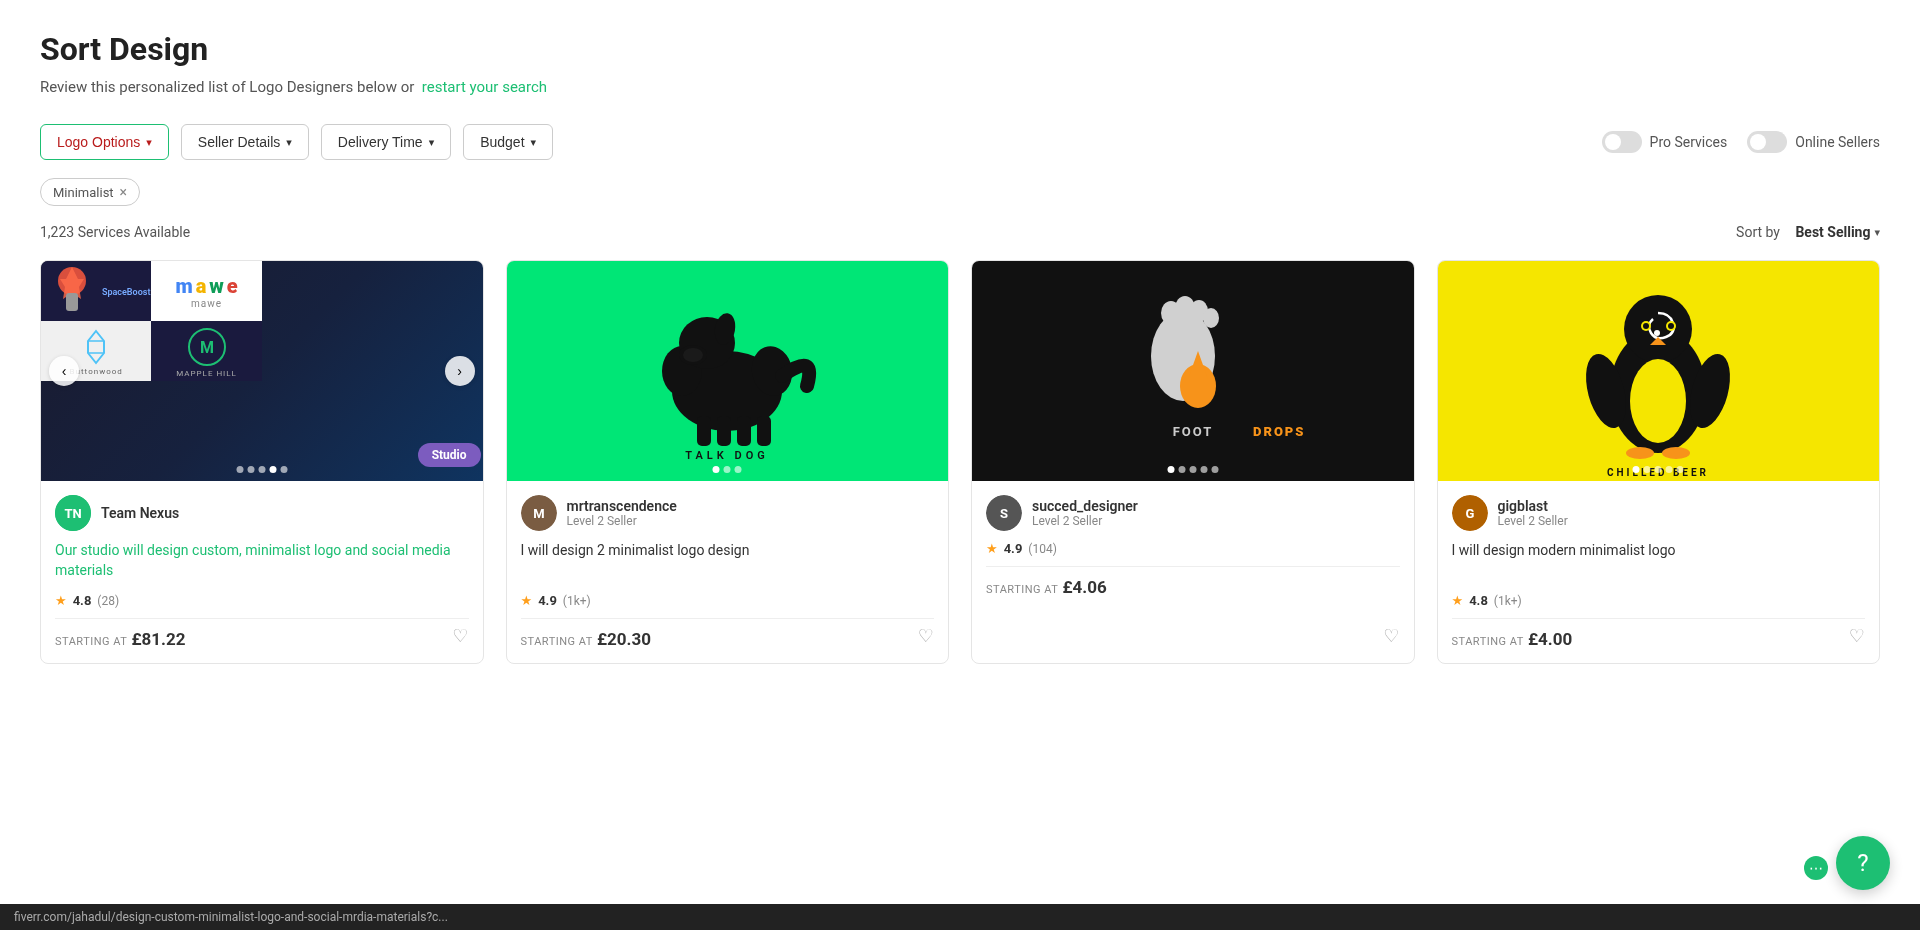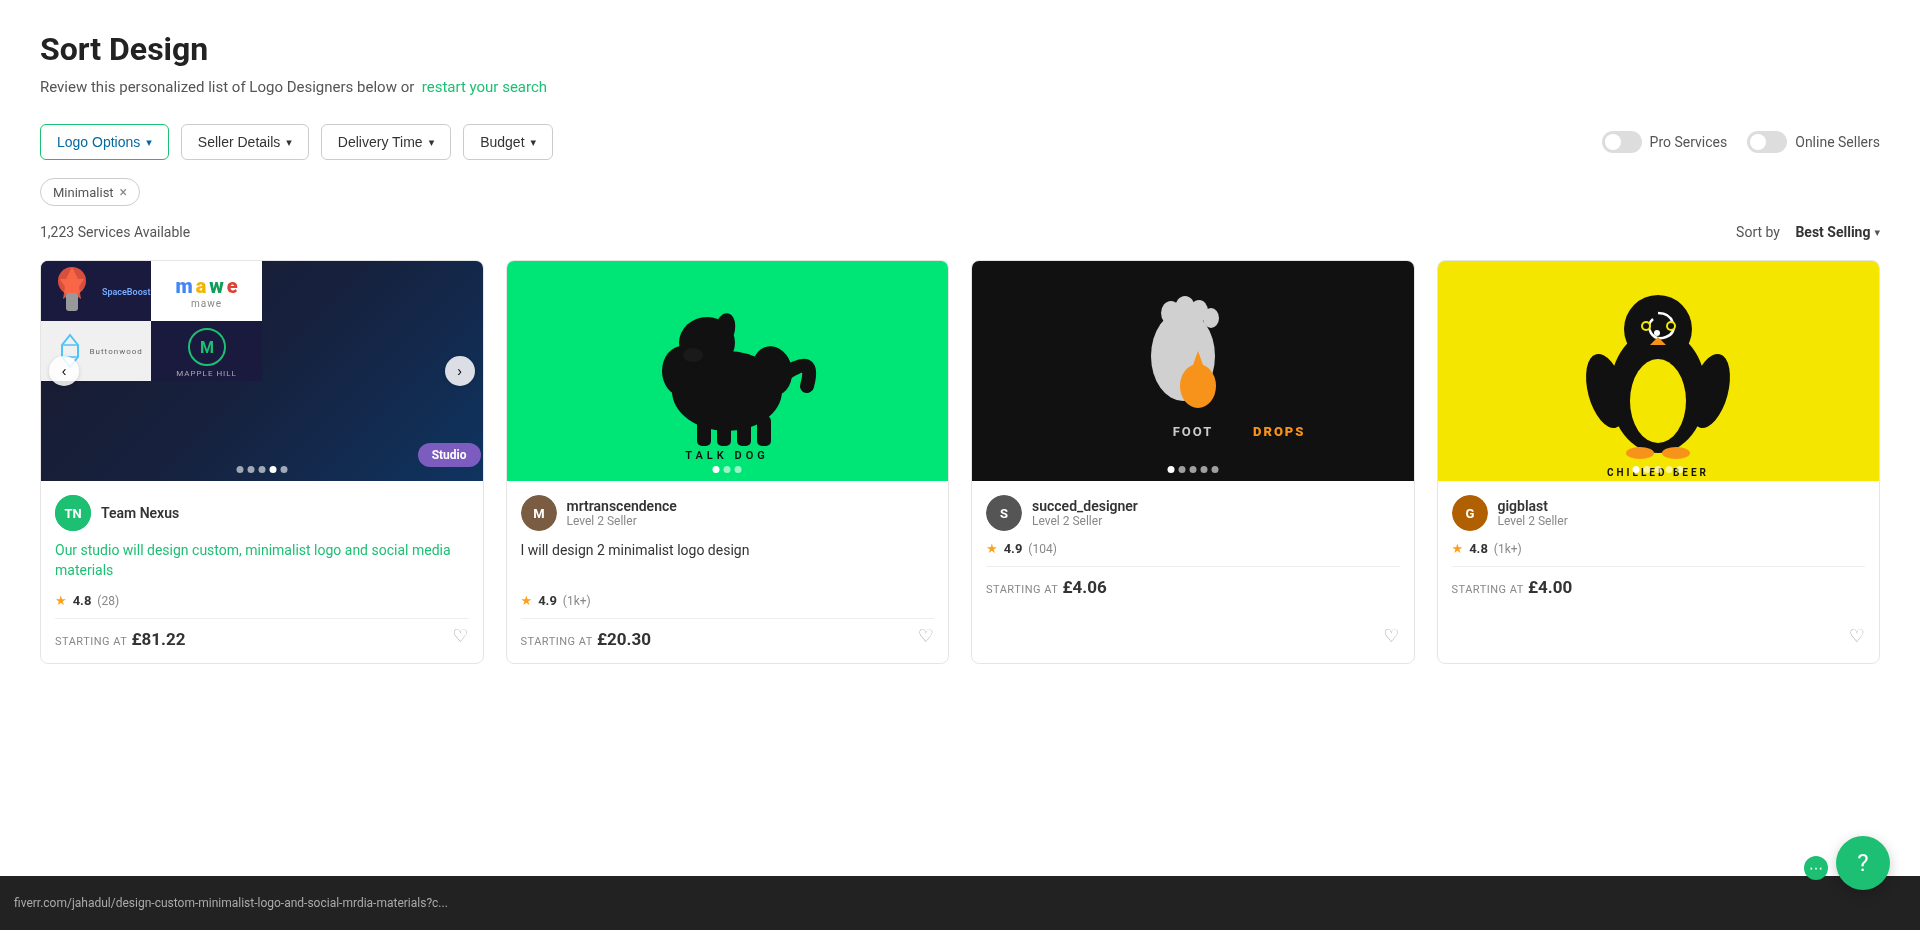--- a/index.html
+++ b/index.html
@@ -16,21 +16,21 @@
     .how-fiverr-works { color: #1dbf73; text-decoration: none; font-size: 14px; }
     .how-fiverr-works:before { content: '●'; margin-right: 4px; }
 
     .filters-row { display: flex; align-items: center; gap: 12px; margin-bottom: 18px; flex-wrap: wrap; }
     .filter-btn {
       display: flex; align-items: center; gap: 6px;
       padding: 9px 16px; border-radius: 6px; border: 1.5px solid #ccc;
       background: #fff; font-size: 14px; font-weight: 500; cursor: pointer;
       color: #333;
     }
-    .filter-btn.active { border-color: #1dbf73; color: #0369a1; }
+    .filter-btn.active { border-color: #1dbf73; color: #b91c1c; }
     .filter-btn .chevron { font-size: 11px; }
 
     .toggles-row { margin-left: auto; display: flex; align-items: center; gap: 20px; }
     .toggle-item { display: flex; align-items: center; gap: 8px; font-size: 14px; color: #555; }
     .toggle-switch {
       width: 40px; height: 22px; border-radius: 11px; background: #ddd;
       position: relative; cursor: pointer; flex-shrink: 0;
     }
     .toggle-switch .knob {
       position: absolute; top: 3px; left: 3px;
@@ -105,21 +105,21 @@
     .img-card1 {
       background: linear-gradient(135deg, #1a1a2e 0%, #16213e 50%, #0f3460 100%);
       display: grid; grid-template-columns: 1fr 1fr; grid-template-rows: 1fr 1fr;
     }
 
     .card1-q1 { background: #1a1a3e; display: flex; flex-direction: row; align-items: center; justify-content: center; }
     .card1-q2 { background: #fff; display: flex; align-items: center; justify-content: center; }
     .card1-q3 { background: #f0f0f0; display: flex; align-items: center; justify-content: center; }
     .card1-q4 { background: #1a1a3e; display: flex; align-items: center; justify-content: center; }
 
-    .status-bar { position: fixed; bottom: 0; left: 0; right: 0; background: #222; color: #aaa; font-size: 12px; padding: 20px 14px; z-index: 100; }
+    .status-bar { position: fixed; bottom: 0; left: 0; right: 0; background: #222; color: #aaa; font-size: 12px; padding: 6px 14px; z-index: 100; }
 
     .sort-dropdown { display: flex; align-items: center; gap: 4px; cursor: pointer; }
     .sort-arrow { font-size: 11px; }
 
     
     .penguin-img { background: #f5e600; display: flex; align-items: center; justify-content: center; }
     .footdrops-img { background: #111; display: flex; align-items: center; justify-content: center; }
     .talkdog-img { background: #00e676; display: flex; align-items: center; justify-content: center; }
 
     .help-fab {
@@ -221,21 +221,21 @@
               <div style="display:flex; align-items:center; gap:3px;">
                 <span style="color:#4285f4; font-size:20px; font-weight:900;">m</span>
                 <span style="color:#f4b400; font-size:20px; font-weight:900;">a</span>
                 <span style="color:#0f9d58; font-size:20px; font-weight:900;">w</span>
                 <span style="color:#db4437; font-size:20px; font-weight:900;">e</span>
               </div>
               <div style="font-size:10px; color:#888; letter-spacing:1px; text-align:center;">mawe</div>
             </div>
           </div>
           <div class="card1-q3">
-            <div style="display:flex; flex-direction:row; align-items:center;">
+            <div style="display:flex; flex-direction:column; align-items:center;">
               <svg width="40" height="40" viewBox="0 0 40 40">
                 <polygon points="20,4 28,14 28,26 20,36 12,26 12,14" fill="none" stroke="#4fc3f7" stroke-width="2"></polygon>
                 <line x1="12" y1="14" x2="28" y2="14" stroke="#4fc3f7" stroke-width="1.5"></line>
                 <line x1="12" y1="26" x2="28" y2="26" stroke="#4fc3f7" stroke-width="1.5"></line>
               </svg>
               <span style="font-size:8px; color:#666; letter-spacing:1px;">Buttonwood</span>
             </div>
           </div>
           <div class="card1-q4">
             <div style="display:flex; flex-direction:column; align-items:center;">
@@ -435,20 +435,21 @@
             <svg width="36" height="36" viewBox="0 0 36 36">
               <circle cx="18" cy="18" r="18" fill="#b06000"></circle>
               <text x="18" y="23" text-anchor="middle" fill="#fff" font-size="13" font-weight="bold">G</text>
             </svg>
           </div>
           <div class="seller-details">
             <div class="seller-name">gigblast</div>
             <div class="seller-level">Level 2 Seller</div>
           </div>
         </div>
+        <div class="gig-title">I will design modern minimalist logo</div>
         <div class="rating-row">
           <span class="star">★</span>
           <span class="rating-val">4.8</span>
           <span class="rating-count">(1k+)</span>
         </div>
         <div class="price-row">
           <span class="starting-at">STARTING AT</span>
           <span class="price">£4.00</span>
         </div>
       </div>

